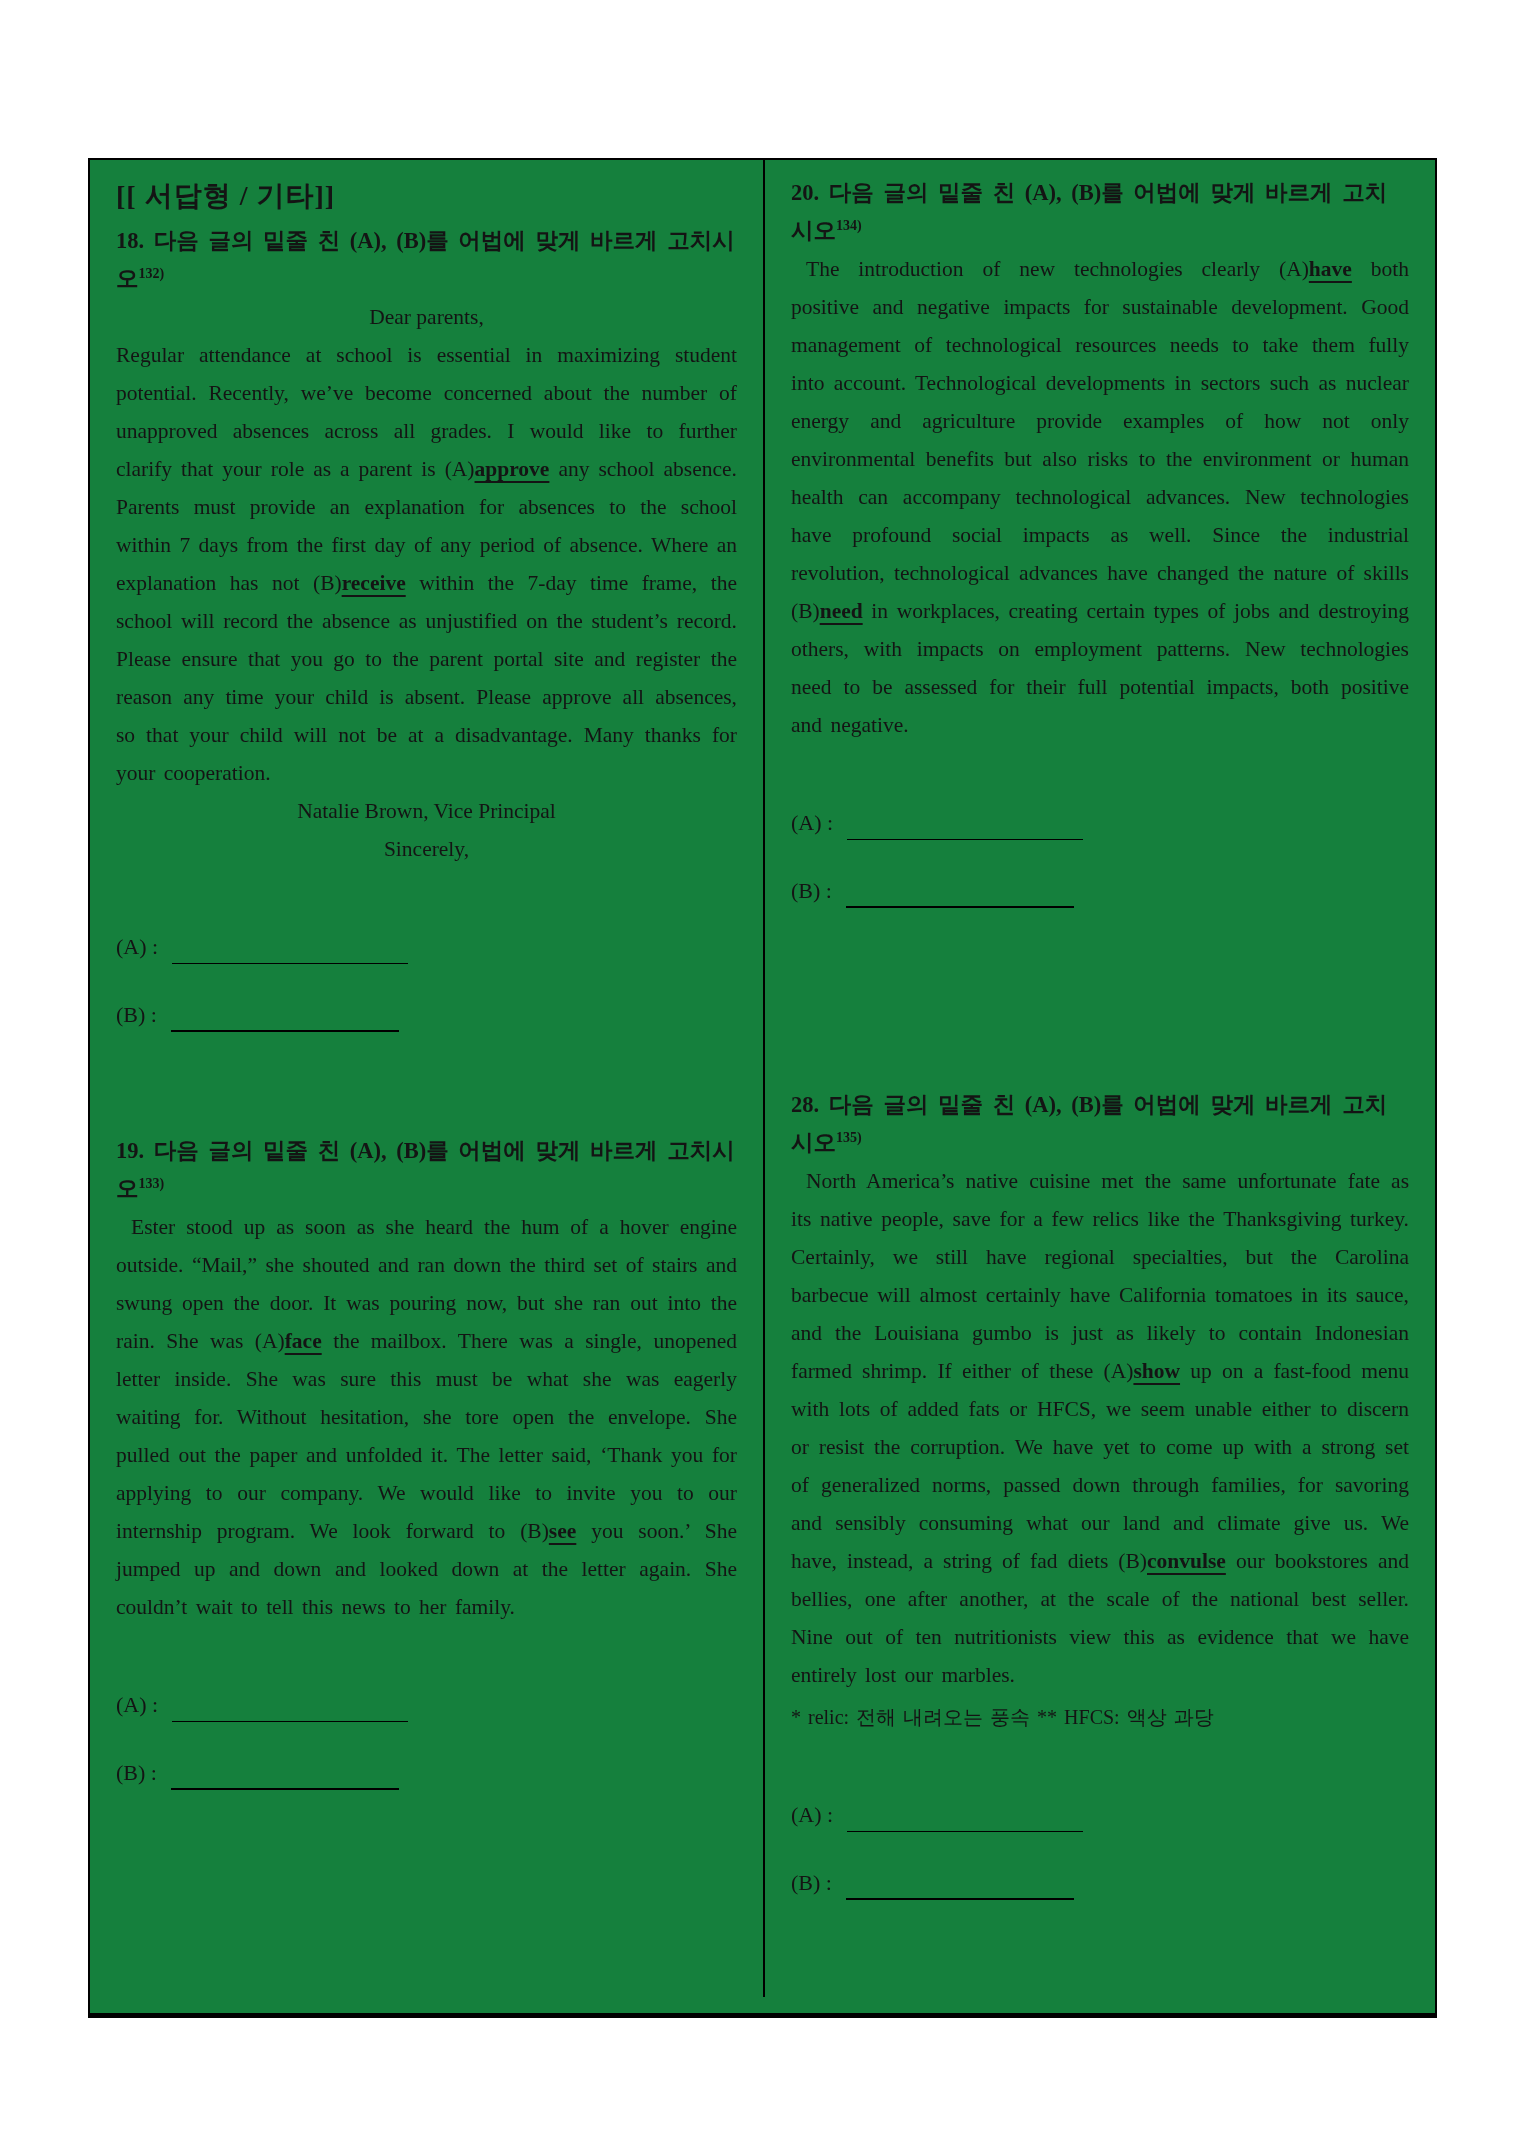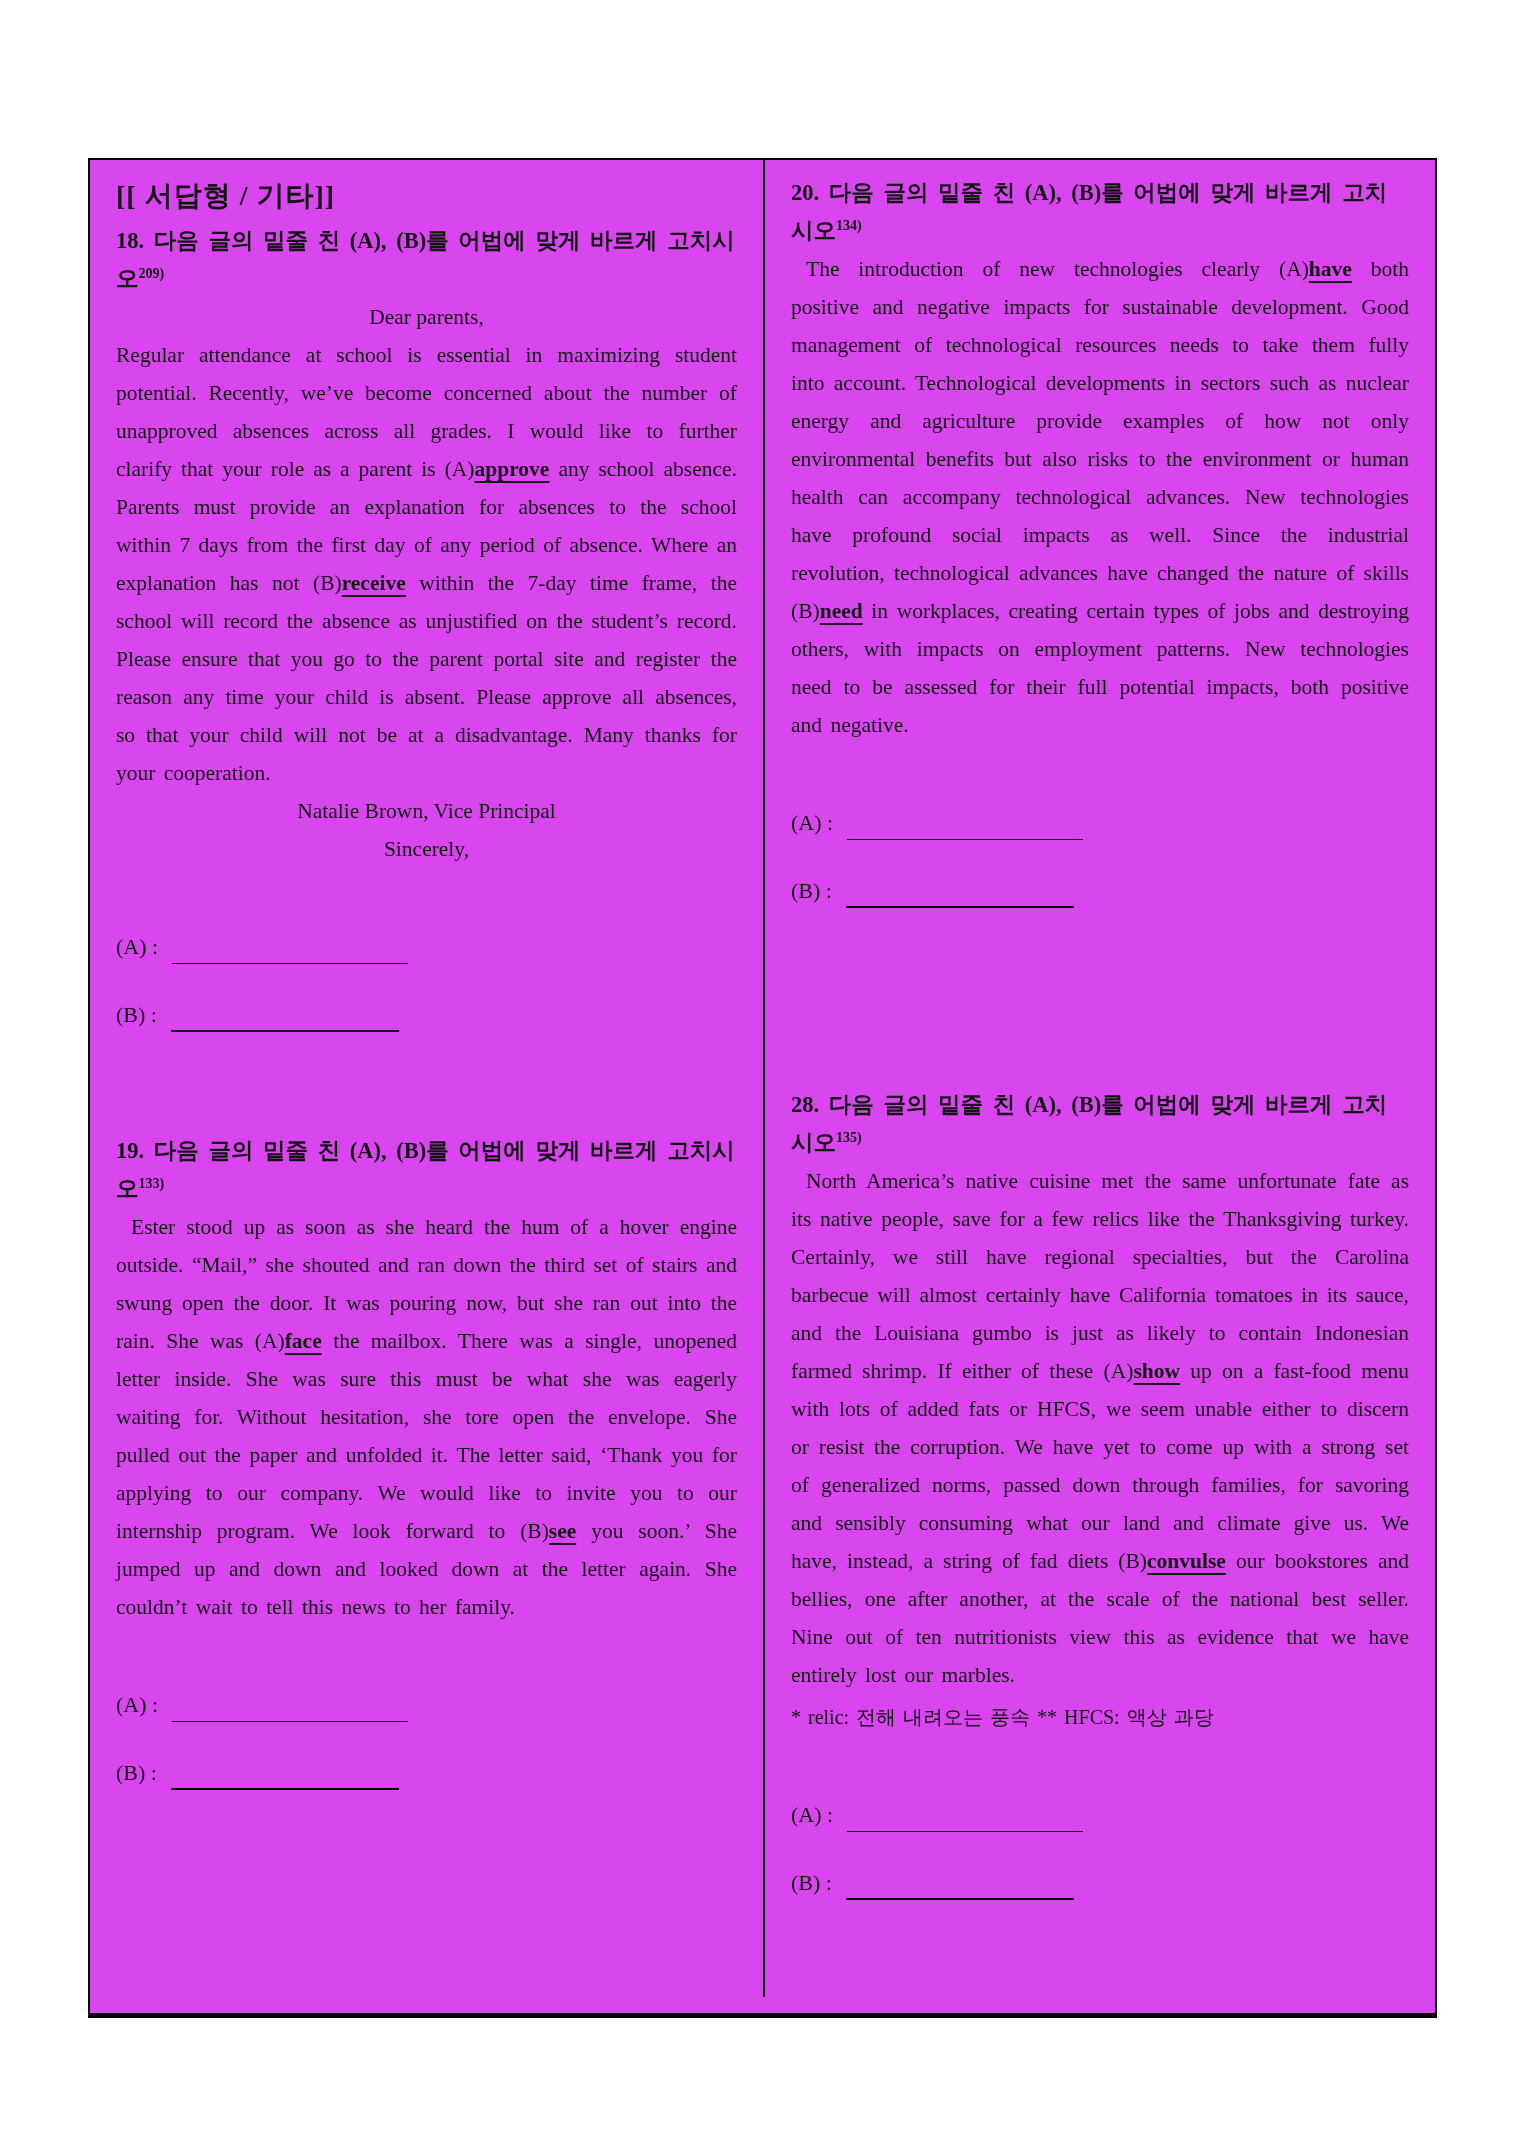--- a/index.html
+++ b/index.html
@@ -7,21 +7,21 @@
   body {
     width: 1519px; height: 2150px; position: relative;
     font-family: "Liberation Serif", "DejaVu Serif", serif;
     color: #141414;
   }
   .sheet {
     position: absolute; left: 88px; top: 158px;
     width: 1349px; height: 1860px;
     border: 2px solid #000;
     border-bottom-width: 5px;
-    background: #d946ef;
+    background: #15803d;
   }
   .divider {
     position: absolute; left: 673px; top: 0; bottom: 16px;
     width: 2px; background: #000;
   }
   .column {
     position: absolute; top: 0; bottom: 5px; overflow: hidden;
     padding: 14px 26px 0 26px;
   }
   .col-left  { left: 0; width: 673px; }
@@ -74,21 +74,21 @@
 </head>
 <body>
 
 <div class="sheet">
   <div class="divider"></div>
 
   <div class="column col-left">
     <div class="section-header">[[ 서답형  / 기타]]</div>
     <div>
         <div class="question">
-          <div class="q-head"><span class="q-num">18.</span> <span class="q-prompt">다음 글의 밑줄 친 (A), (B)를 어법에 맞게 바르게 고치시오</span><sup class="q-ref">209)</sup></div>
+          <div class="q-head"><span class="q-num">18.</span> <span class="q-prompt">다음 글의 밑줄 친 (A), (B)를 어법에 맞게 바르게 고치시오</span><sup class="q-ref">132)</sup></div>
           <div class="para line"><span class="seg">Dear parents,</span></div>
           <div class="para body"><span class="seg">Regular attendance at school is essential in maximizing student potential. Recently, we’ve become concerned about the number of unapproved absences across all grades. I would like to further clarify that your role as a parent is (A)</span><span class="mark">approve</span><span class="seg"> any school absence. Parents must provide an explanation for absences to the school within 7 days from the first day of any period of absence. Where an explanation has not (B)</span><span class="mark">receive</span><span class="seg"> within the 7-day time frame, the school will record the absence as unjustified on the student’s record. Please ensure that you go to the parent portal site and register the reason any time your child is absent. Please approve all absences, so that your child will not be at a disadvantage. Many thanks for your cooperation.</span></div>
           <div class="para line"><span class="seg">Natalie Brown, Vice Principal</span></div>
           <div class="para line"><span class="seg">Sincerely,</span></div>
           <div class="answers">
             <div class="answer-row">
               <span class="answer-label">(A) :</span>
               <span class="answer-line"></span>
             </div>
             <div class="answer-row ans-b">

